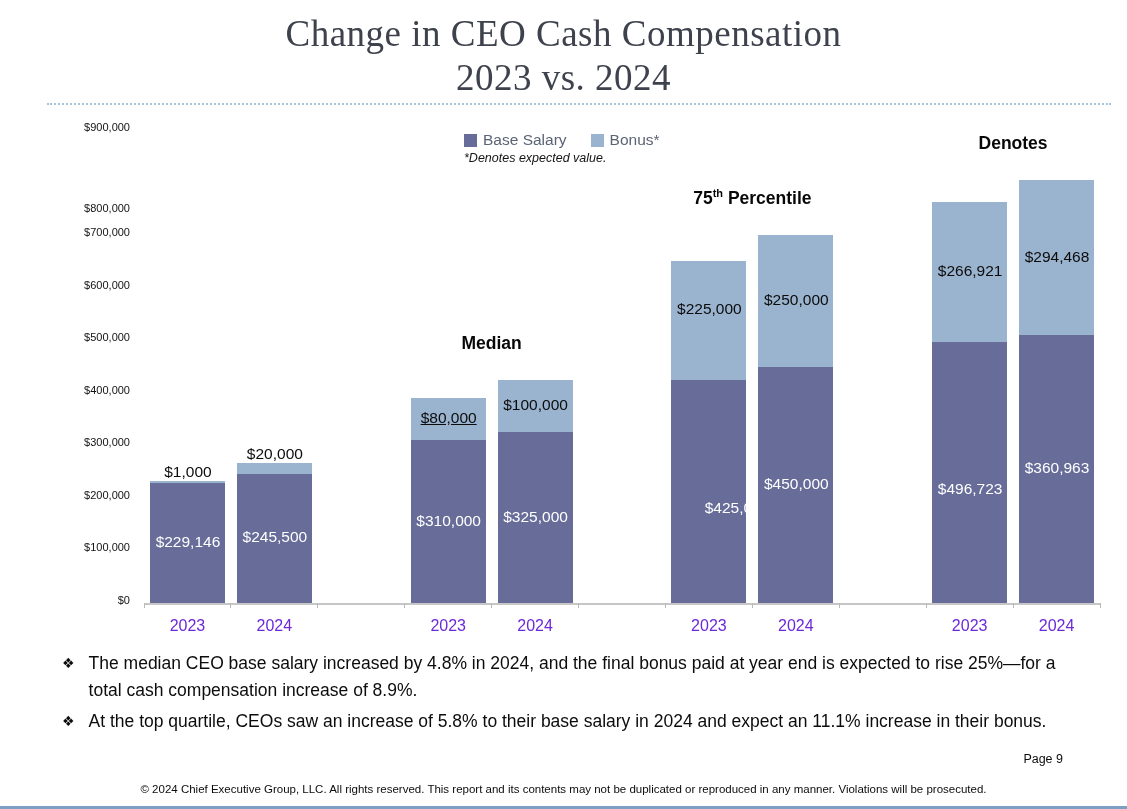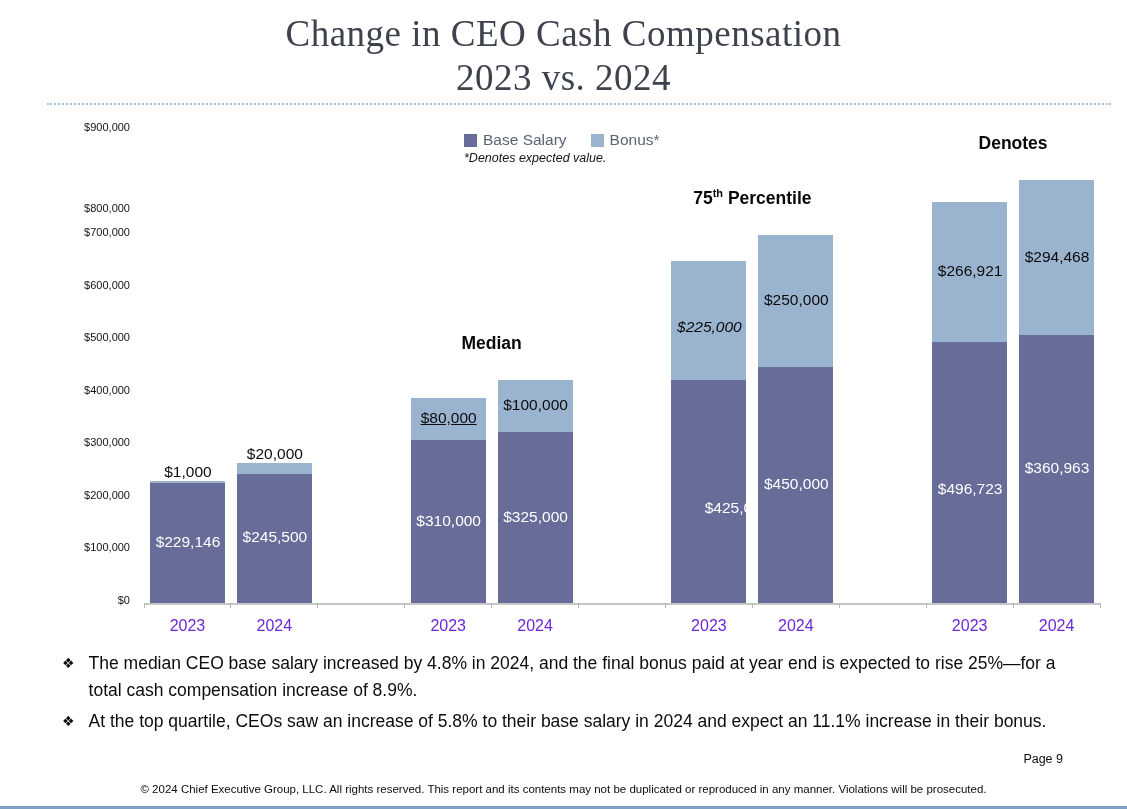--- a/index.html
+++ b/index.html
@@ -134,21 +134,21 @@
         <div class="seg" style="bottom: 0px; height: 170.806px; background: rgb(103, 108, 153);"></div>
         <div class="base-label" style="top: 127.958px;">$325,000</div>
         <div class="bonus-label" style="top: 16.2778px;">$100,000</div>
       </div>
       <div class="group-label" style="left: 260.727px; width: 173.818px; bottom: 249.361px;">Median</div>
       <div class="year-label" style="left: 521.455px; width: 86.9091px;">2023</div>
       <div class="bar" style="left: 527.409px; width: 75px; height: 341.611px;">
         <div class="seg" style="top: 0px; height: 118.25px; background: rgb(154, 179, 206);"></div>
         <div class="seg" style="bottom: 0px; height: 223.361px; background: rgb(103, 108, 153);"></div>
         <div class="base-label" style="top: 238px; text-align: right;">$425,000</div>
-        <div class="bonus-label" style="top: 57px; font-style: italic;">$225,000</div>
+        <div class="bonus-label" style="top: 39px;">$225,000</div>
       </div>
       <div class="year-label" style="left: 608.364px; width: 86.9091px;">2024</div>
       <div class="bar" style="left: 614.318px; width: 75px; height: 367.889px;">
         <div class="seg" style="top: 0px; height: 131.389px; background: rgb(154, 179, 206);"></div>
         <div class="seg" style="bottom: 0px; height: 236.5px; background: rgb(103, 108, 153);"></div>
         <div class="base-label" style="top: 239.639px;">$450,000</div>
         <div class="bonus-label" style="top: 55.6944px;">$250,000</div>
       </div>
       <div class="group-label" style="left: 521.455px; width: 173.818px; bottom: 393.889px;">75<sup>th</sup> Percentile</div>
       <div class="year-label" style="left: 782.182px; width: 86.9091px;">2023</div>

